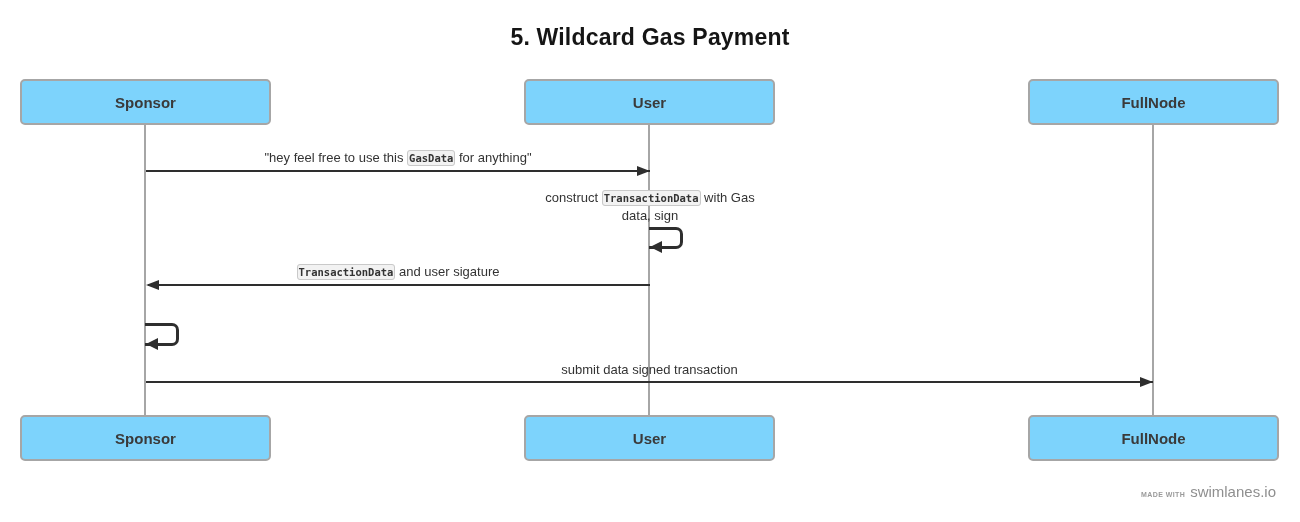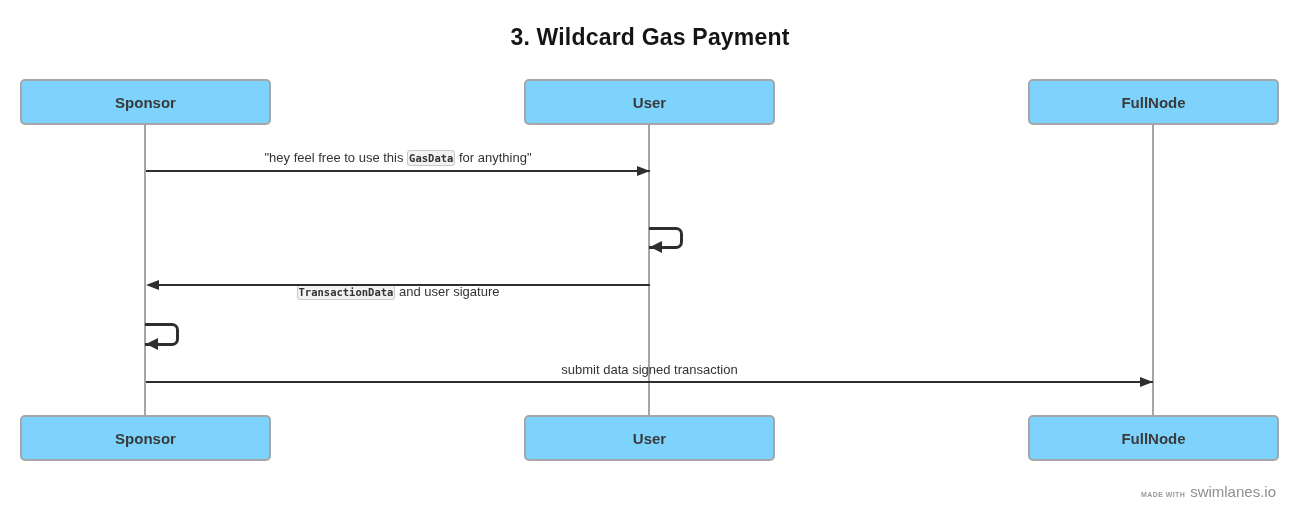--- a/index.html
+++ b/index.html
@@ -52,44 +52,45 @@
     position:absolute;top:483px;right:24px;display:flex;align-items:baseline;gap:5px;
   }
   .made-with{font-size:7px;font-weight:700;color:#9a9a9a;letter-spacing:.4px;}
   .brand{font-size:15px;color:#8f8f8f;text-decoration:none;text-align:right;}
 </style>
 </head>
 <body>
 
 <div class="canvas">
 
-  <div class="title">3. Wildcard Gas Payment</div>
+  <div class="title">5. Wildcard Gas Payment</div>
 
   <div class="lifeline" style="left:144px;"></div>
   <div class="lifeline" style="left:648px;"></div>
   <div class="lifeline" style="left:1152px;"></div>
 
   <div class="actor-box" style="left:20px;top:79px;">
     <span>Sponsor</span>
   </div>
   <div class="actor-box" style="left:524px;top:79px;">
     <span>User</span>
   </div>
   <div class="actor-box" style="left:1028px;top:79px;">
     <span>FullNode</span>
   </div>
 
   <div class="msg-label" style="left:146px;top:149px;width:504px;"><span>"hey feel free to use this </span><span class="code-chip">GasData</span><span> for anything"</span></div>
   <div class="msg-line" style="left:146px;top:170px;width:504px;"></div>
   <div class="head-right" style="left:637px;top:166px;"></div>
 
+  <div class="msg-label" style="left:532px;top:189px;width:236px;"><span>construct </span><span class="code-chip">TransactionData</span><span> with Gas data, sign</span></div>
   <div class="self-loop" style="left:649px;top:227px;width:34px;height:22px;"></div>
   <div class="self-head" style="left:650px;top:241px;"></div>
 
-  <div class="msg-label" style="left:146px;top:263px;width:504px;margin-top:20px;"><span class="code-chip">TransactionData</span><span> and user sigature</span></div>
+  <div class="msg-label" style="left:146px;top:263px;width:504px;"><span class="code-chip">TransactionData</span><span> and user sigature</span></div>
   <div class="msg-line" style="left:148px;top:284px;width:502px;"></div>
   <div class="head-left" style="left:146px;top:280px;"></div>
 
   <div class="self-loop" style="left:145px;top:323px;width:34px;height:23px;"></div>
   <div class="self-head" style="left:146px;top:338px;"></div>
 
   <div class="msg-label" style="left:146px;top:361px;width:1007px;"><span>submit data signed transaction</span></div>
   <div class="msg-line" style="left:146px;top:381px;width:1007px;"></div>
   <div class="head-right" style="left:1140px;top:377px;"></div>
 

